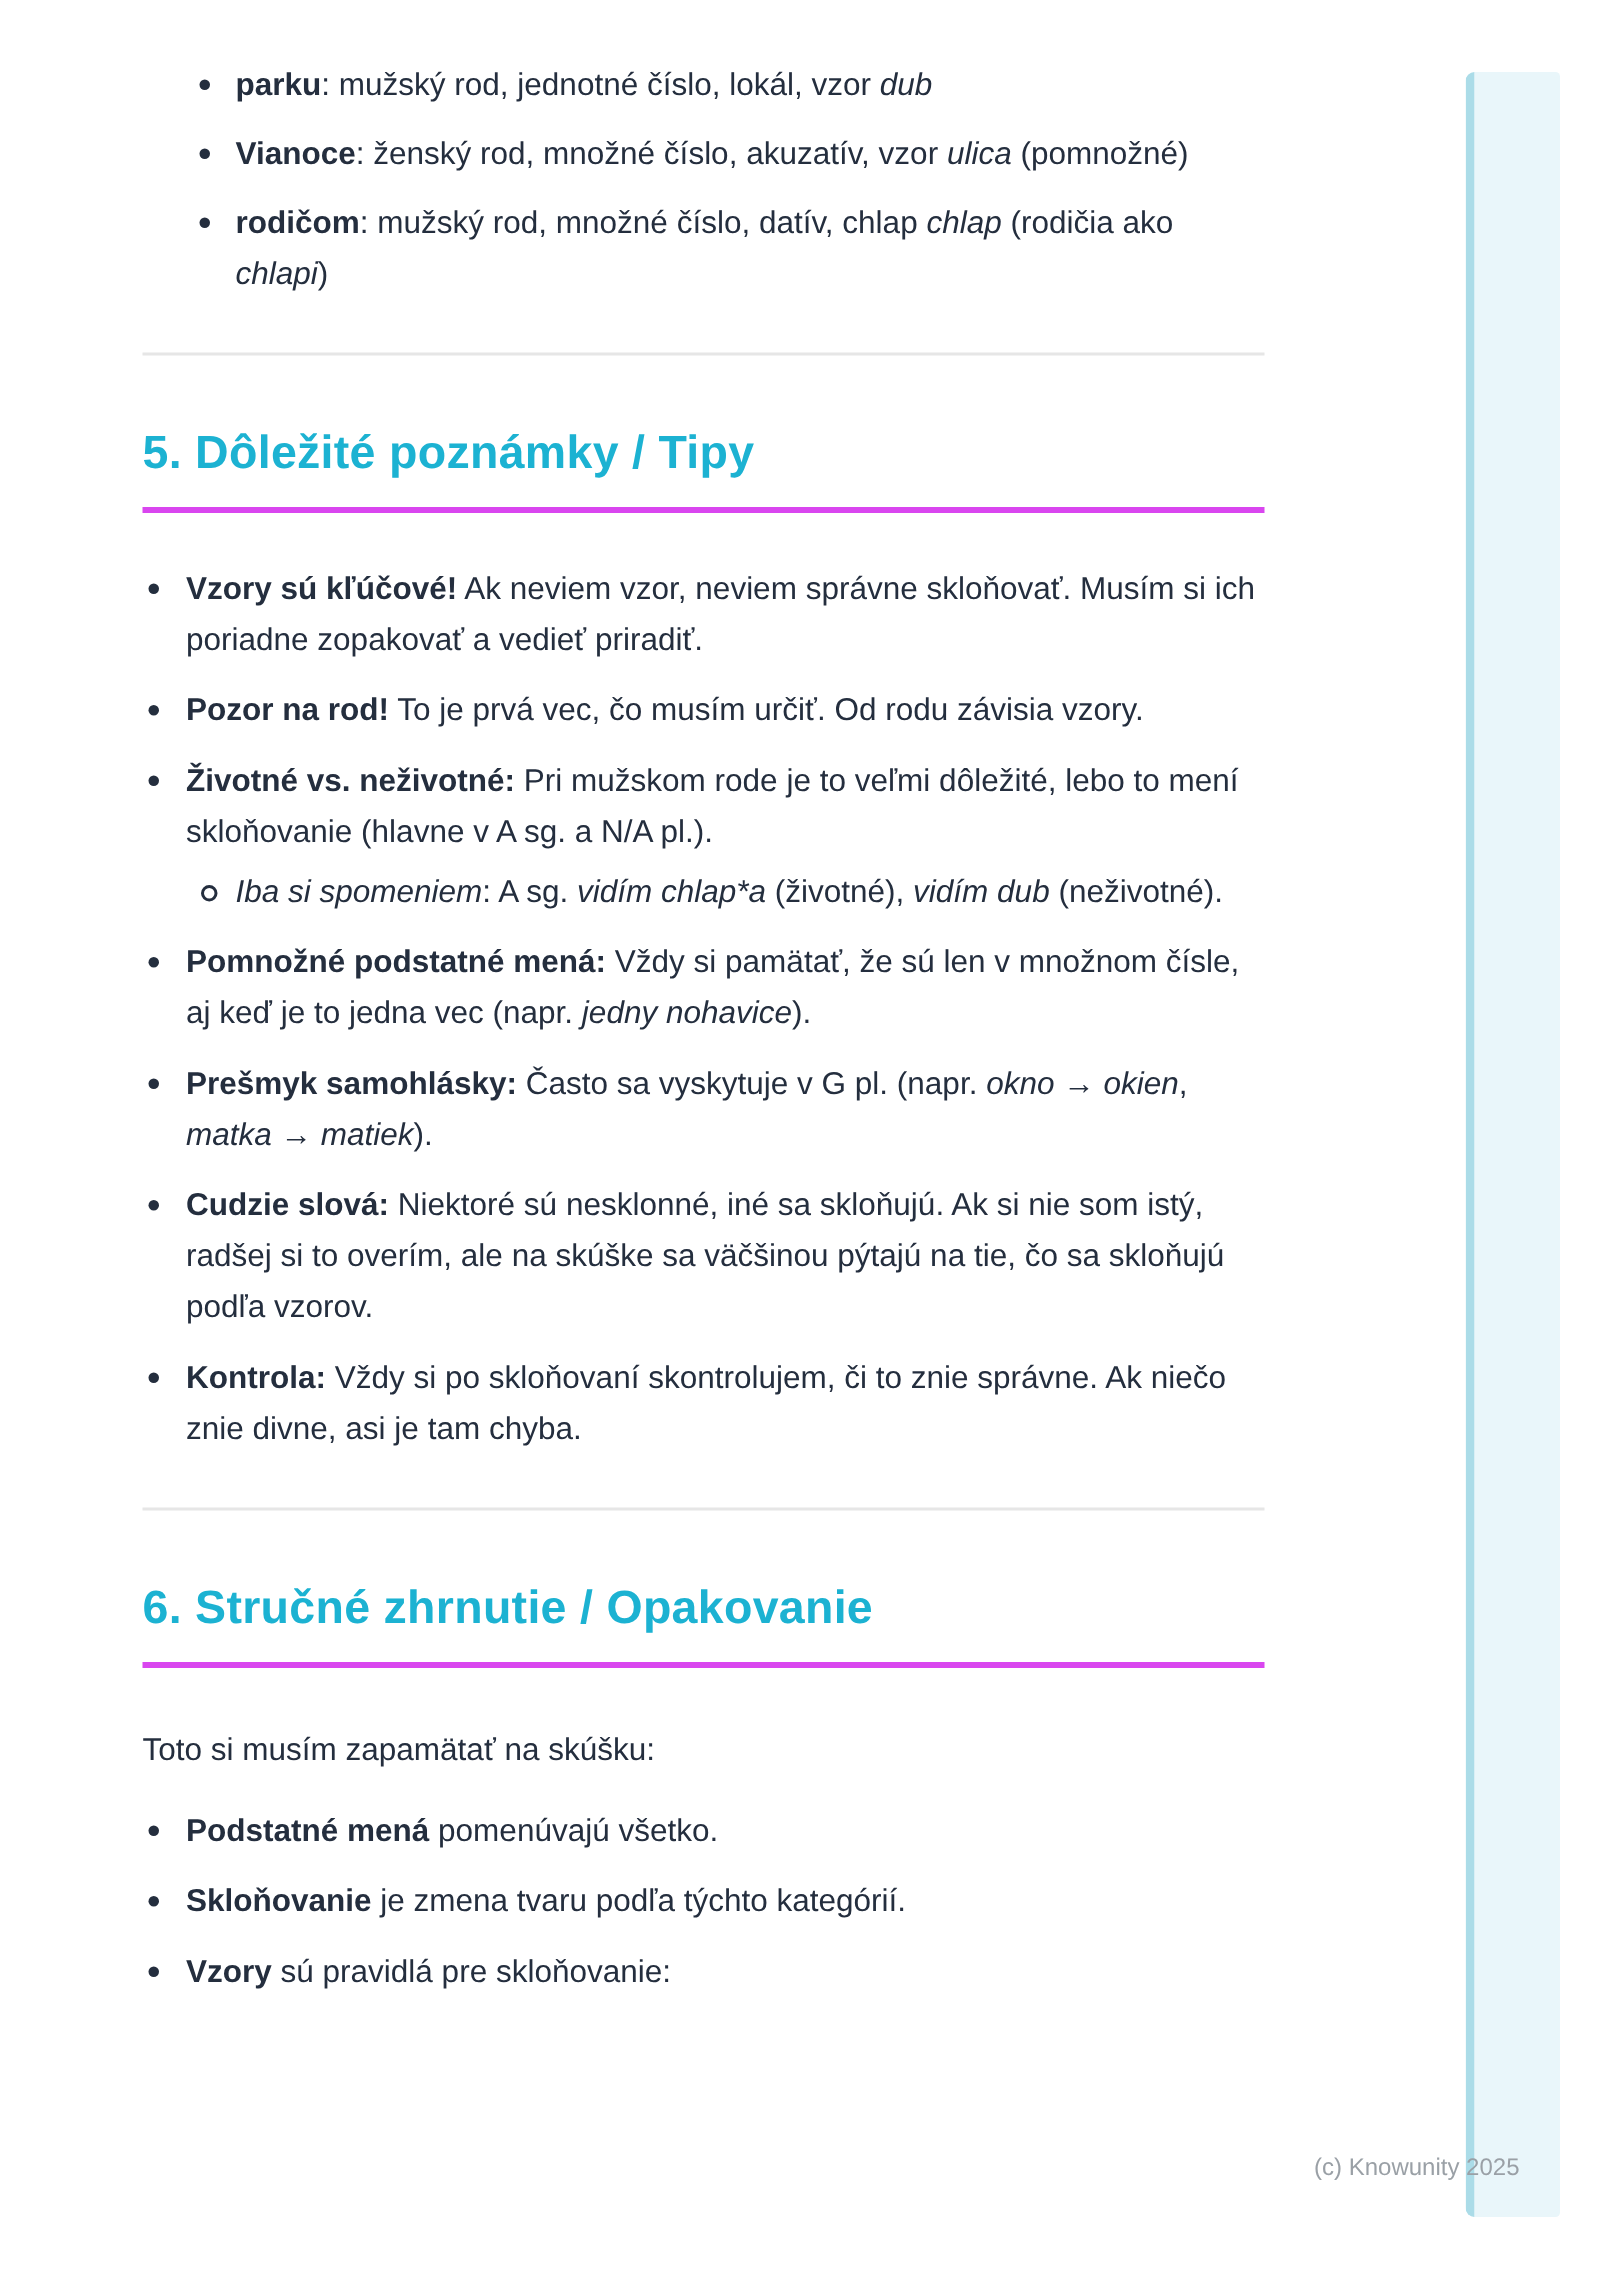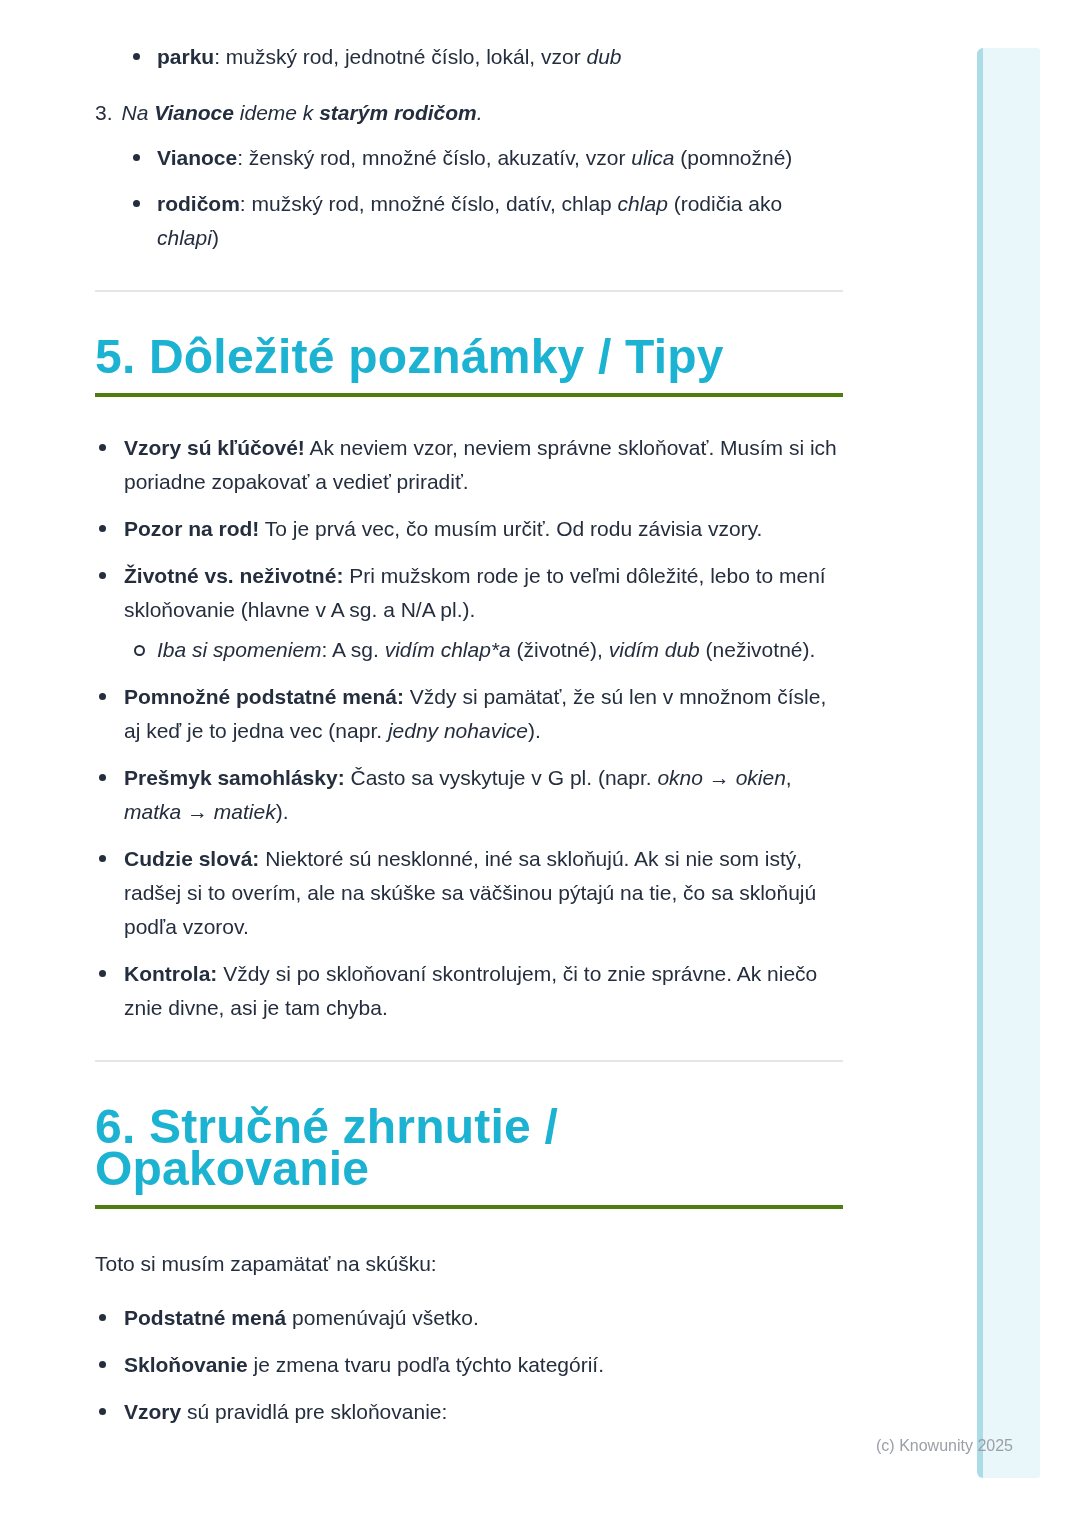--- a/index.html
+++ b/index.html
@@ -78,23 +78,23 @@
   }
 
   .divider {
     height: 2px;
     background: #e6e6e6;
     margin: 35px 0 0 0;
   }
   h2.section-title {
     margin: 44px 0 0 0;
     padding-bottom: 15px;
-    border-bottom: 4px solid #4d7c0f;
+    border-bottom: 4px solid #d946ef;
     color: #1cb2d2;
-    font-size: 48px;
+    font-size: 31px;
     line-height: 42px;
     font-weight: 700;
     letter-spacing: 0.2px;
   }
   .after-title { margin-top: 34px; }
   .lead-para { margin: 38px 0 20px 0; }
 
   .footer {
     position: absolute;
     top: 1436px;
@@ -113,23 +113,20 @@
 <div class="page">
 
   <div class="side-strip"></div>
 
   <div class="content">
 
     <ul class="lvl2">
       <li><span class="b">parku</span><span>: mužský rod, jednotné číslo, lokál, vzor </span><span class="i">dub</span></li>
     </ul>
 
-    <div class="example-sentence">
-      <span class="example-number">3.</span><span><span class="i">Na </span><span class="b i">Vianoce</span><span class="i"> ideme k </span><span class="b i">starým rodičom</span><span class="i">.</span></span>
-    </div>
 
     <ul class="lvl2">
       <li><span class="b">Vianoce</span><span>: ženský rod, množné číslo, akuzatív, vzor </span><span class="i">ulica</span><span> (pomnožné)</span></li>
       <li><span class="b">rodičom</span><span>: mužský rod, množné číslo, datív, chlap </span><span class="i">chlap</span><span> (rodičia ako </span><span class="i">chlapi</span><span>)</span></li>
     </ul>
 
     <div class="divider"></div>
 
     <h2 class="section-title">5. Dôležité poznámky / Tipy</h2>
 

